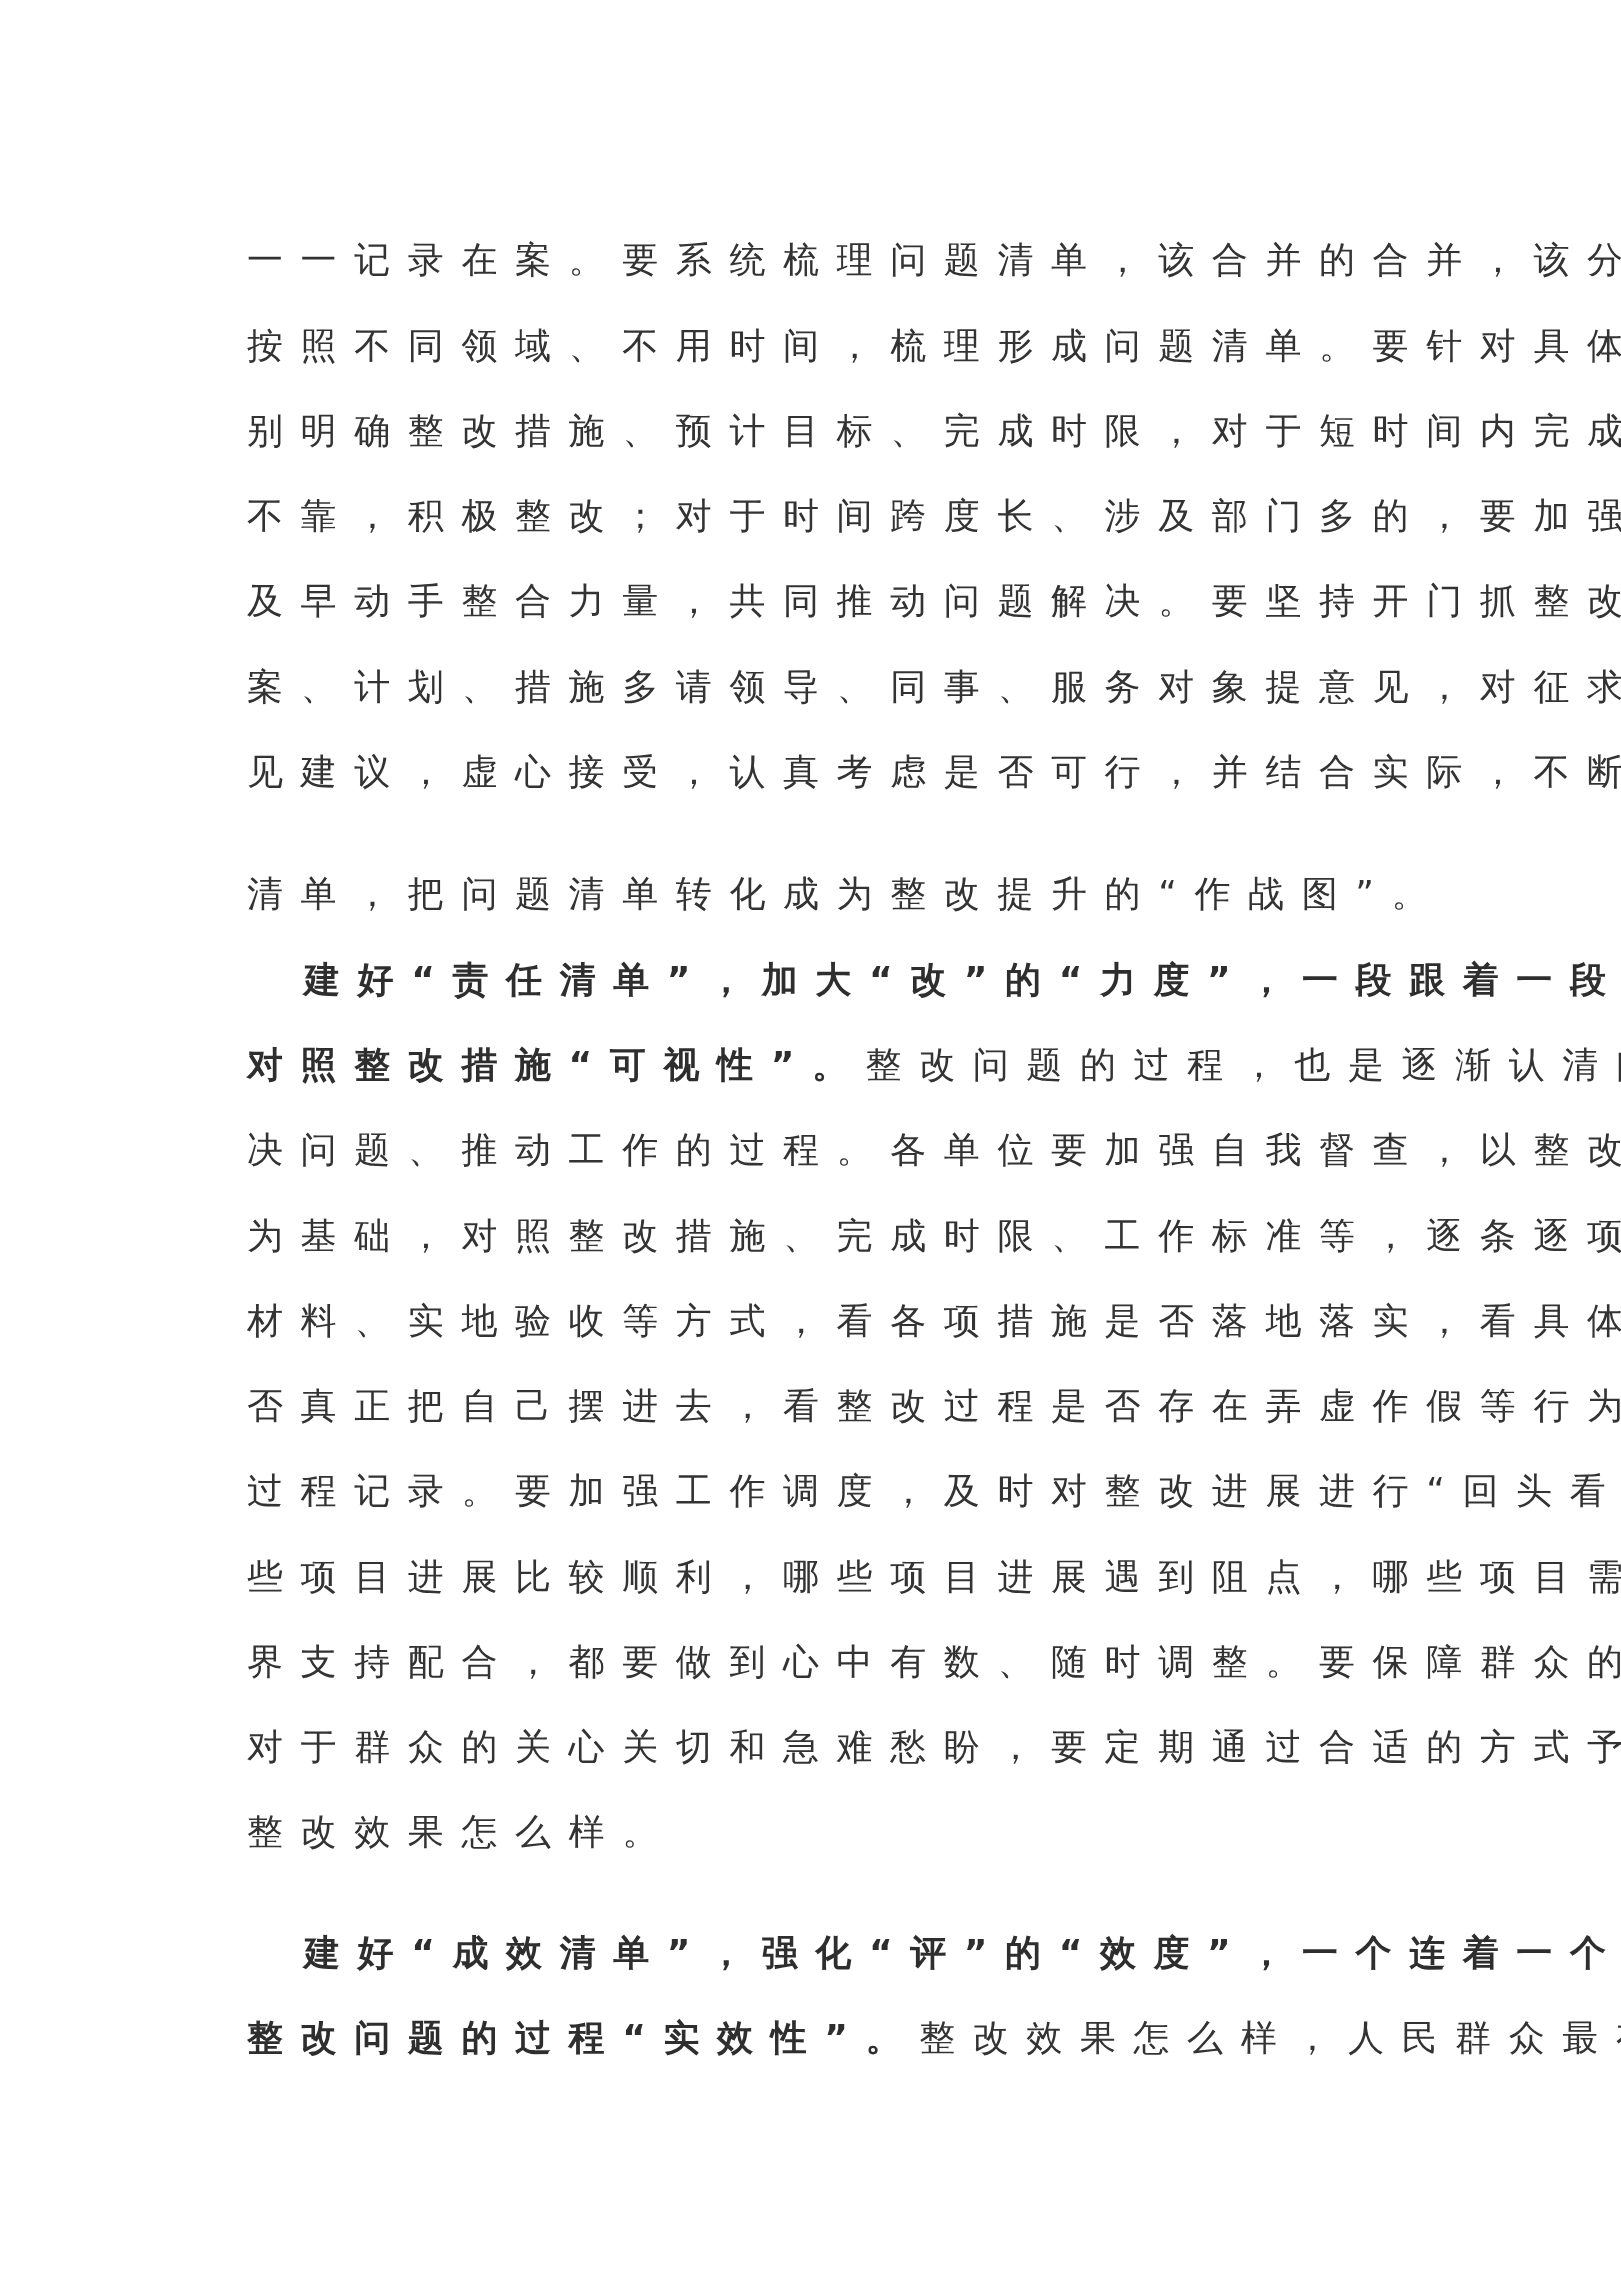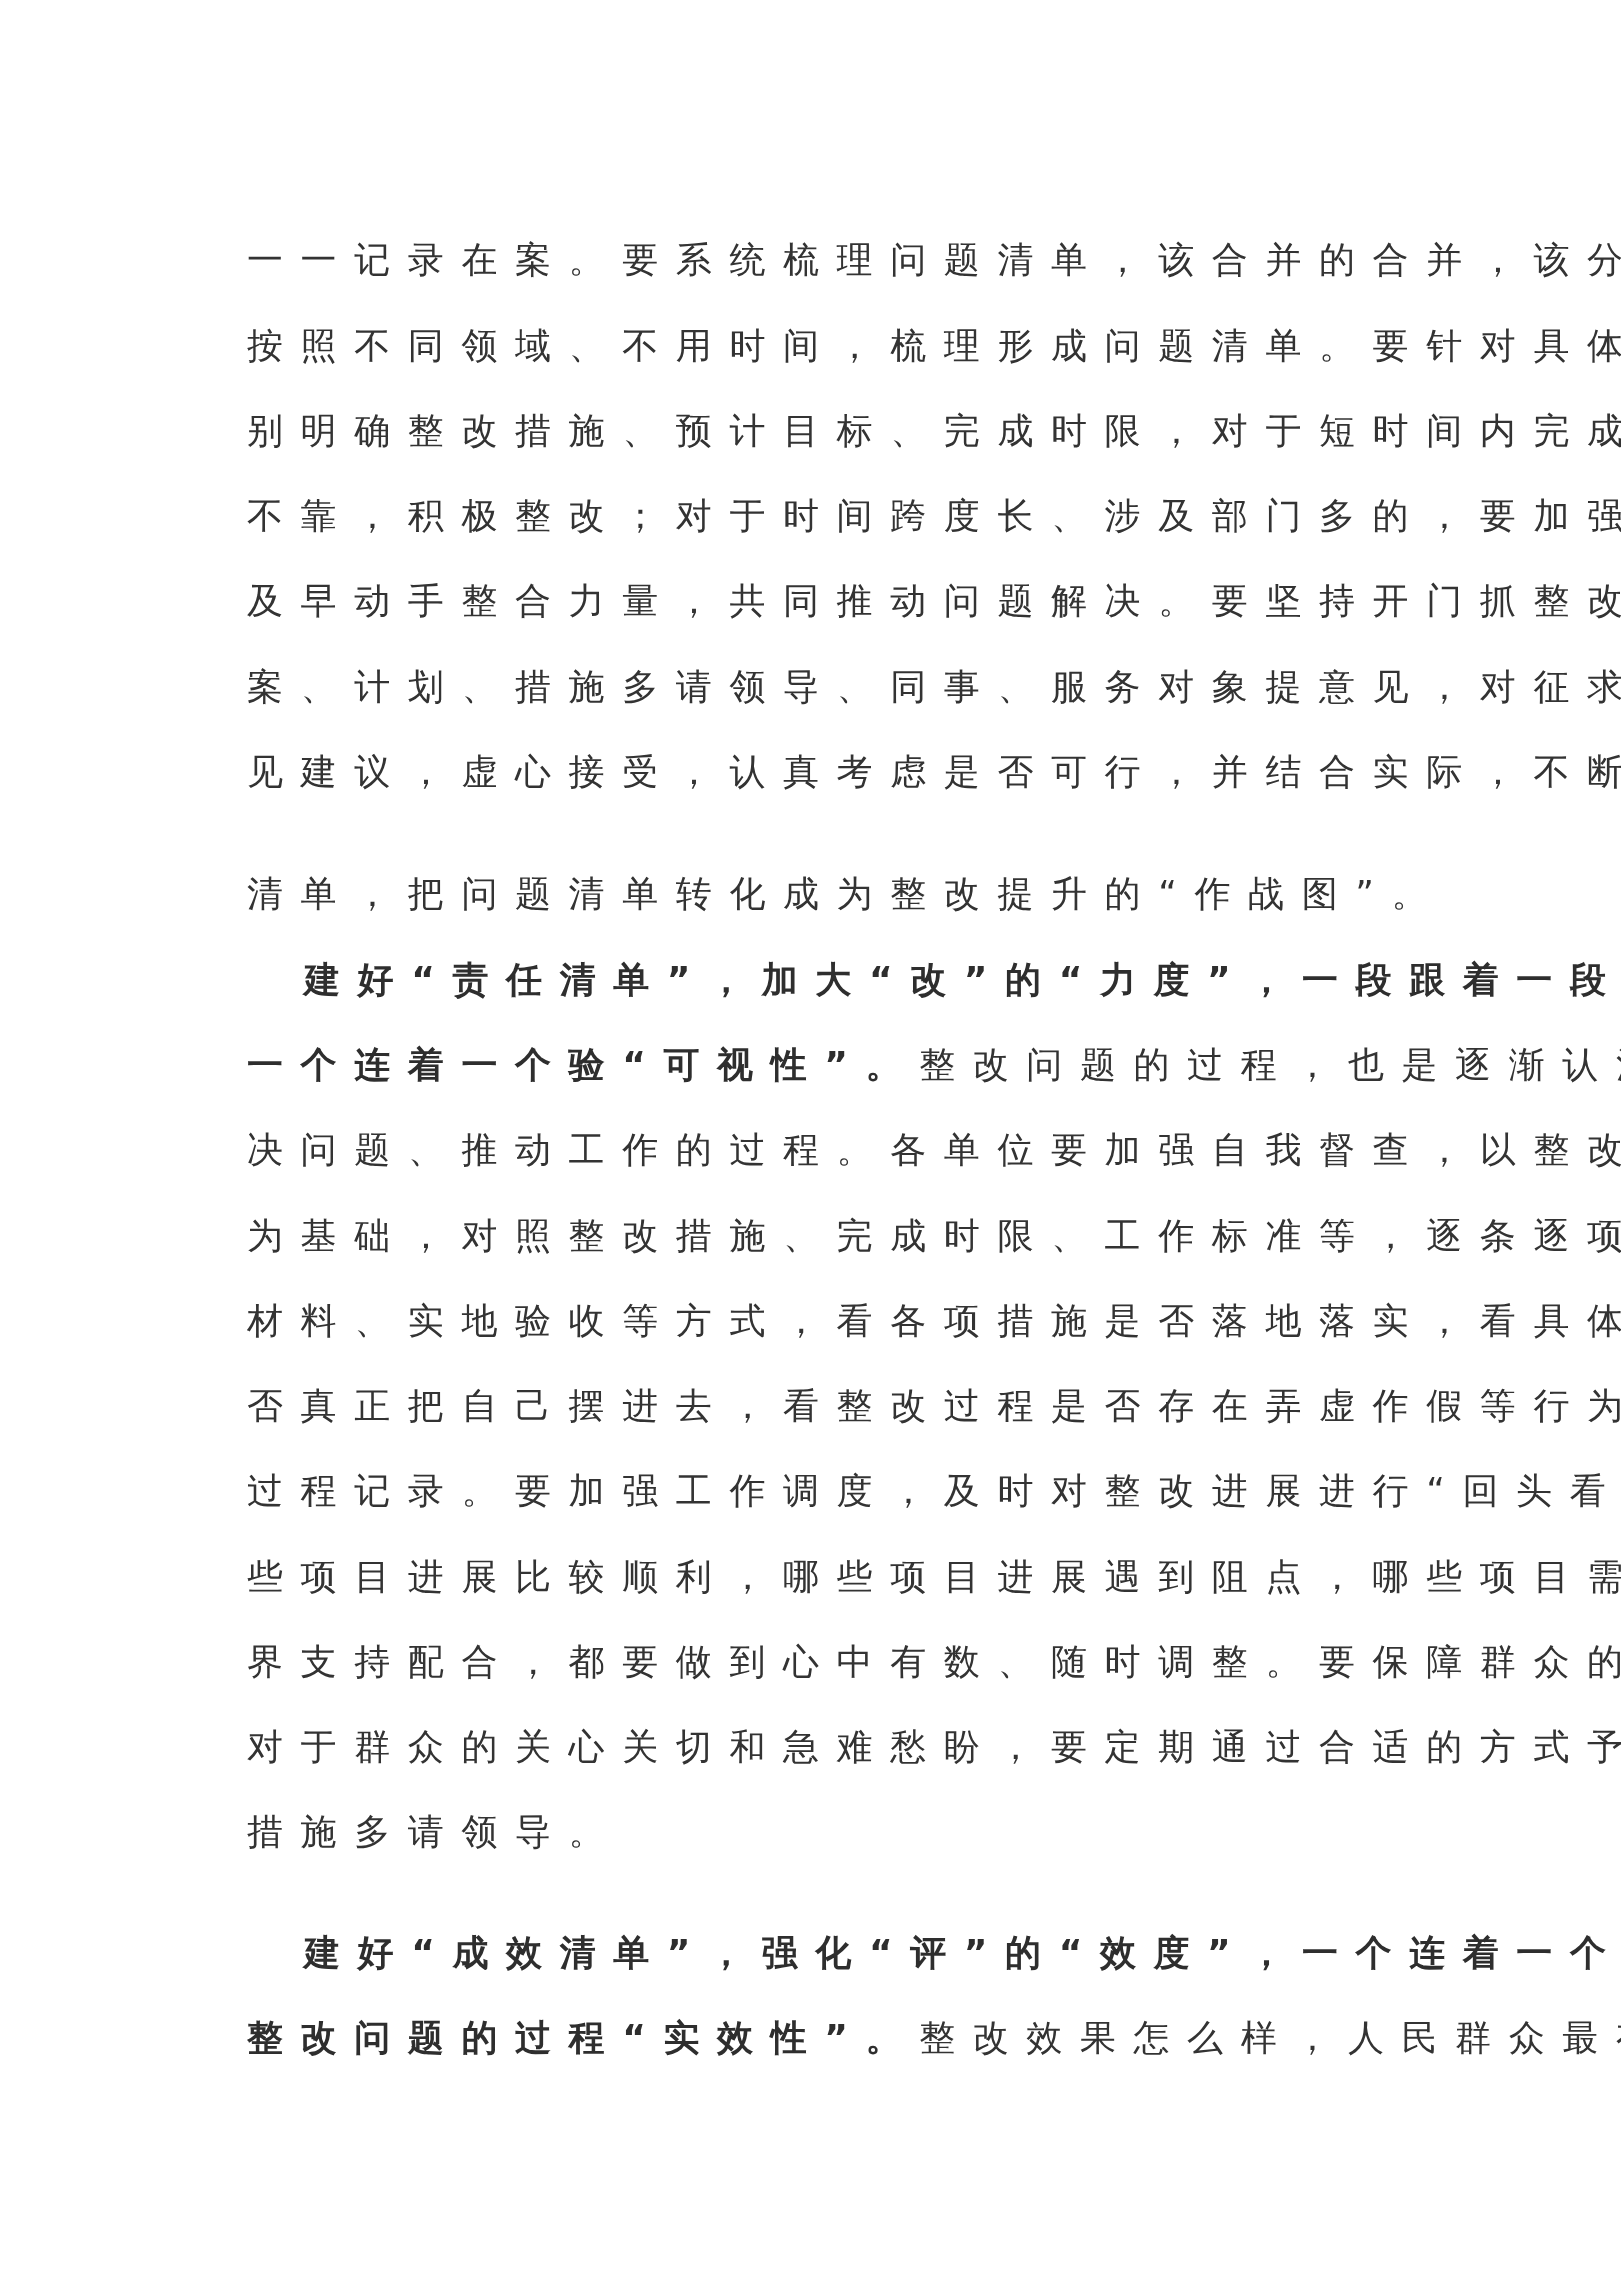--- a/index.html
+++ b/index.html
@@ -55,31 +55,31 @@
     <div class="line" style="top:657px">案、计划、措施多请领导、同事、服务对象提意见，对征求上来的意</div>
     <div class="line" style="top:742px">见建议，虚心接受，认真考虑是否可行，并结合实际，不断完善整改</div>
     <div class="line" style="top:864px">清单，把问题清单转化成为整改提升的“作战图”。</div>
   </div>
 
   <div class="para">
     <div class="line indent" style="top:950px">
       <span class="bold">建好“责任清单”，加大“改”的“力度”，一段跟着一段补，增</span>
     </div>
     <div class="line" style="top:1035px">
-      <span class="bold">一个连着一个验“可视性”。</span><span>整改问题的过程，也是逐渐认清问题、解</span>
+      <span class="bold">对照整改措施“可视性”。</span><span>整改问题的过程，也是逐渐认清问题、解</span>
     </div>
     <div class="line" style="top:1120px">决问题、推动工作的过程。各单位要加强自我督查，以整改清单台账</div>
     <div class="line" style="top:1206px">为基础，对照整改措施、完成时限、工作标准等，逐条逐项采取查看</div>
     <div class="line" style="top:1291px">材料、实地验收等方式，看各项措施是否落地落实，看具体责任人是</div>
     <div class="line" style="top:1376px">否真正把自己摆进去，看整改过程是否存在弄虚作假等行为，并做好</div>
     <div class="line" style="top:1461px">过程记录。要加强工作调度，及时对整改进展进行“回头看”，看哪</div>
     <div class="line" style="top:1547px">些项目进展比较顺利，哪些项目进展遇到阻点，哪些项目需要争取外</div>
     <div class="line" style="top:1632px">界支持配合，都要做到心中有数、随时调整。要保障群众的知情权，</div>
     <div class="line" style="top:1717px">对于群众的关心关切和急难愁盼，要定期通过合适的方式予以公示，</div>
-    <div class="line" style="top:1802px">措施多请领导。</div>
+    <div class="line" style="top:1802px">整改效果怎么样。</div>
   </div>
 
   <div class="para">
     <div class="line indent" style="top:1923px">
       <span class="bold">建好“成效清单”，强化“评”的“效度”，一个连着一个验，优</span>
     </div>
     <div class="line" style="top:2008px">
       <span class="bold">整改问题的过程“实效性”。</span><span>整改效果怎么样，人民群众最有发言权。</span>
     </div>
   </div>

